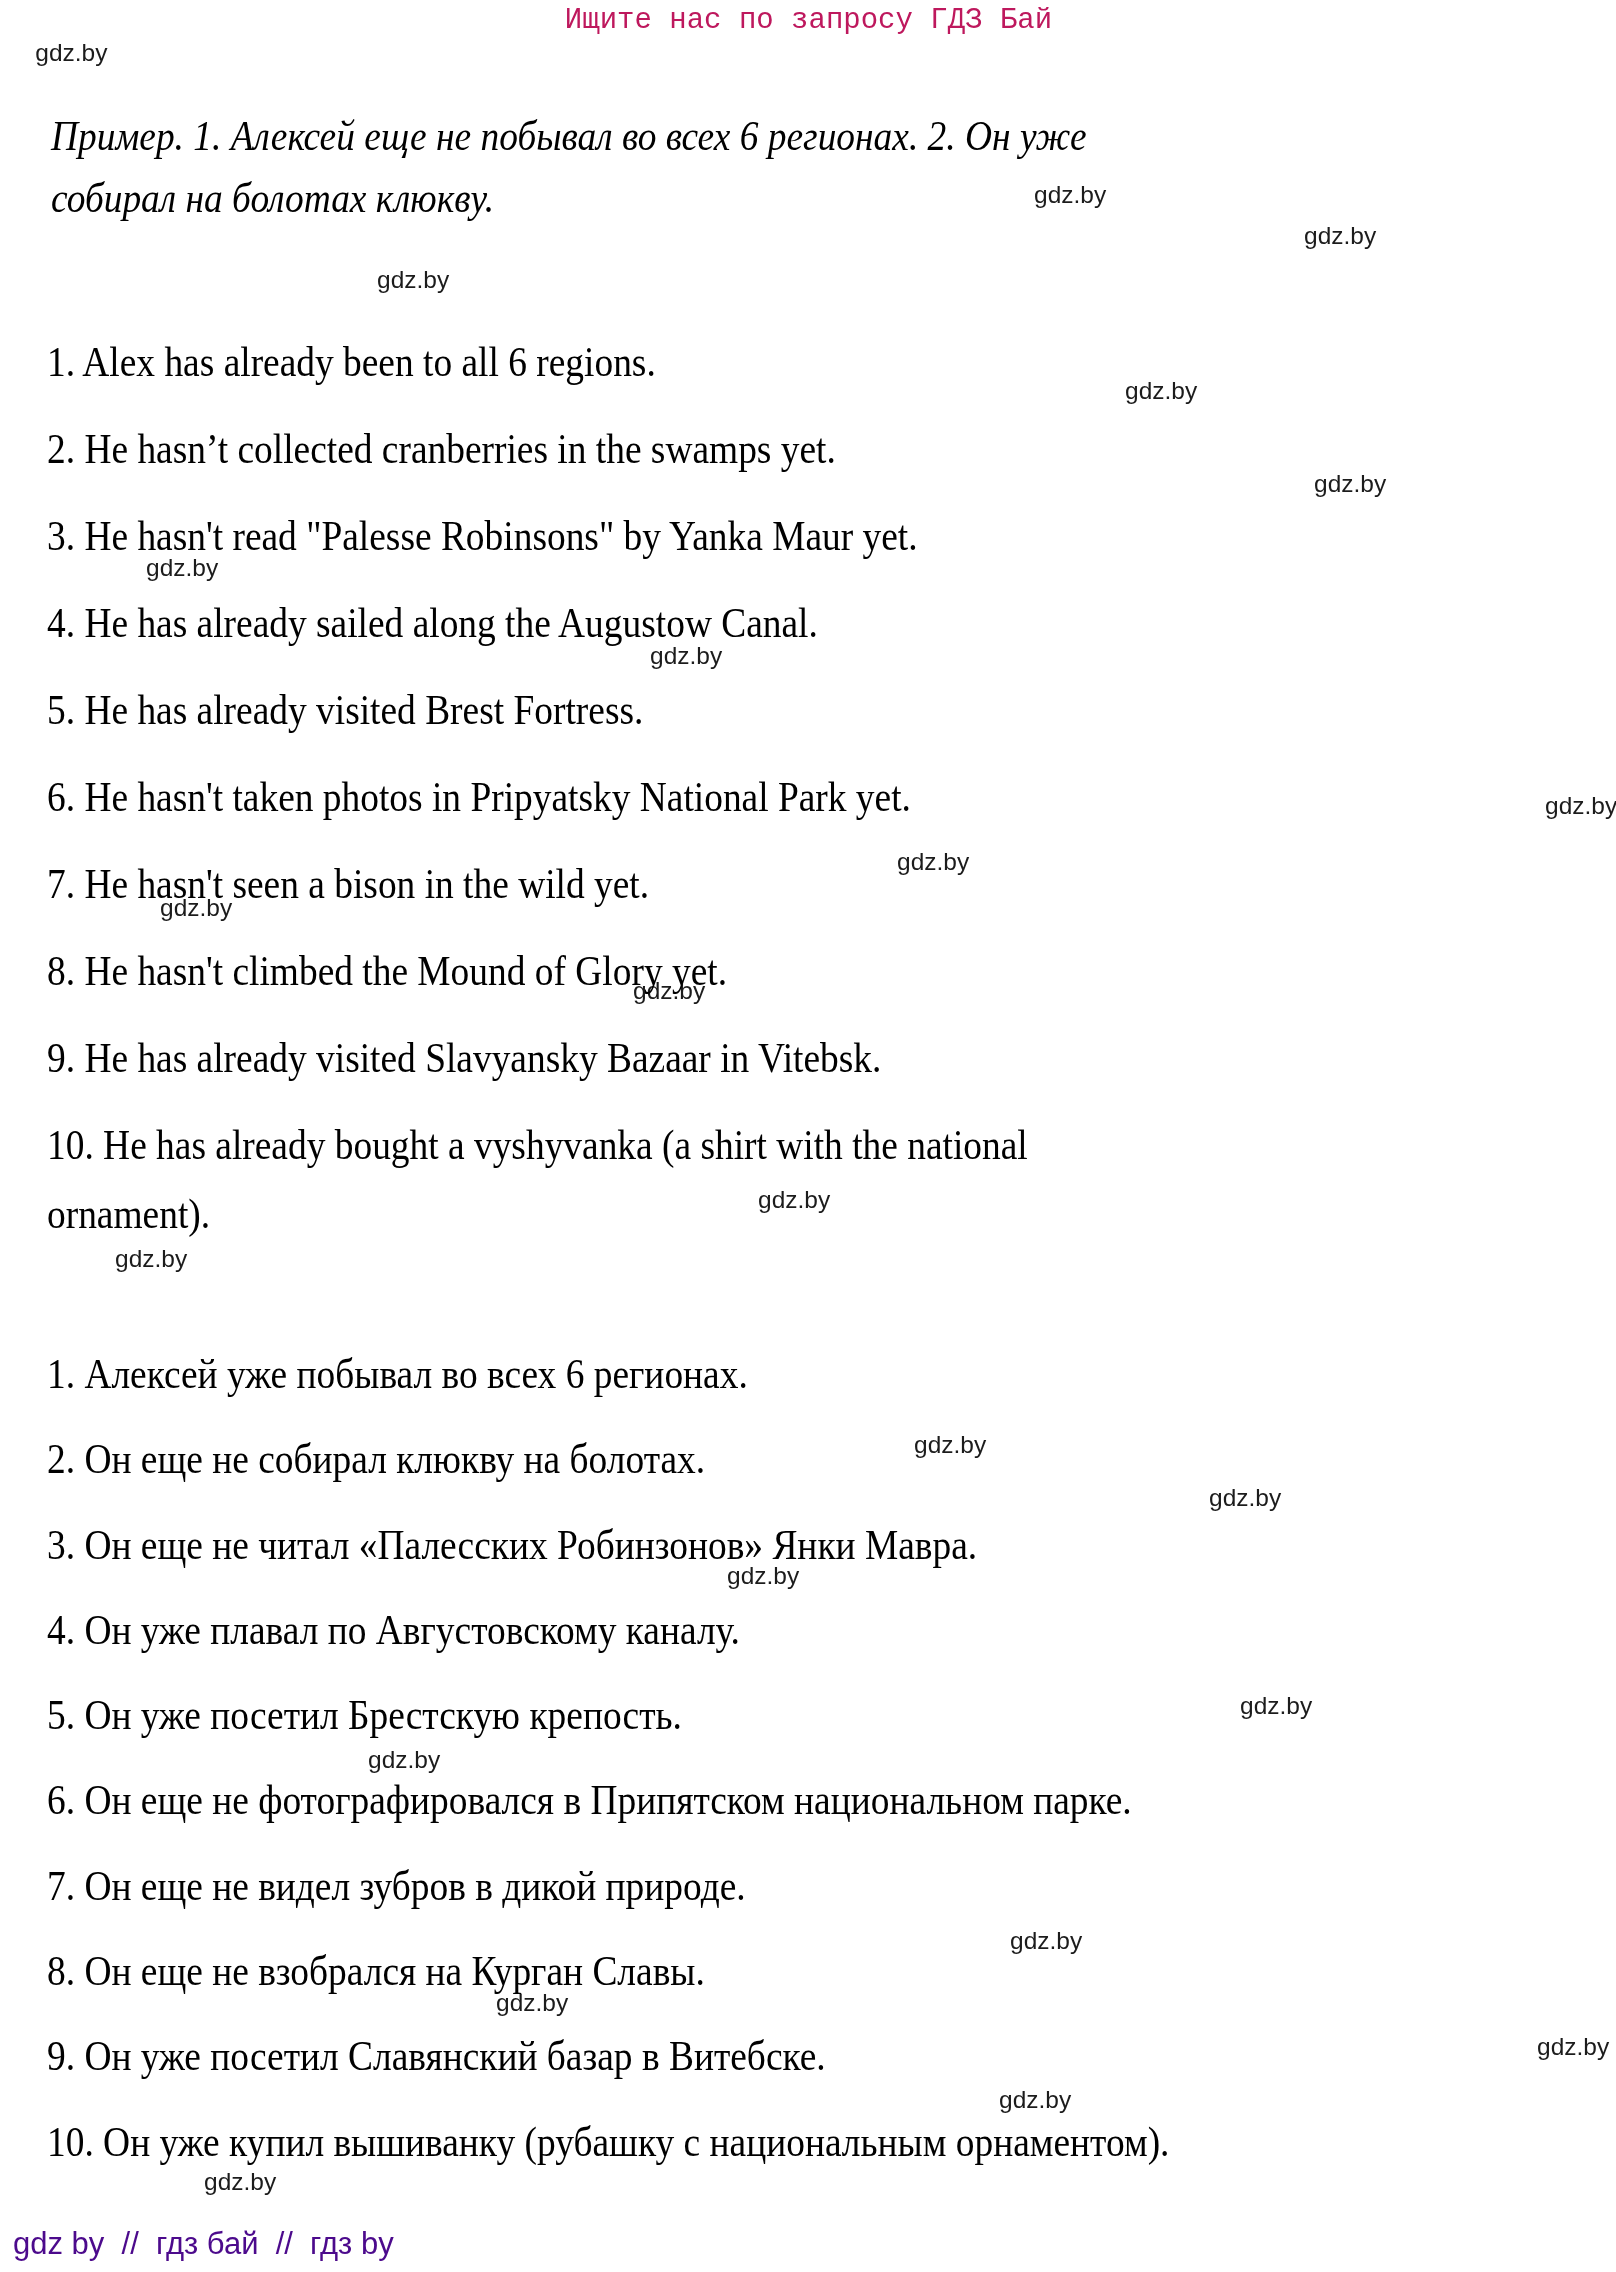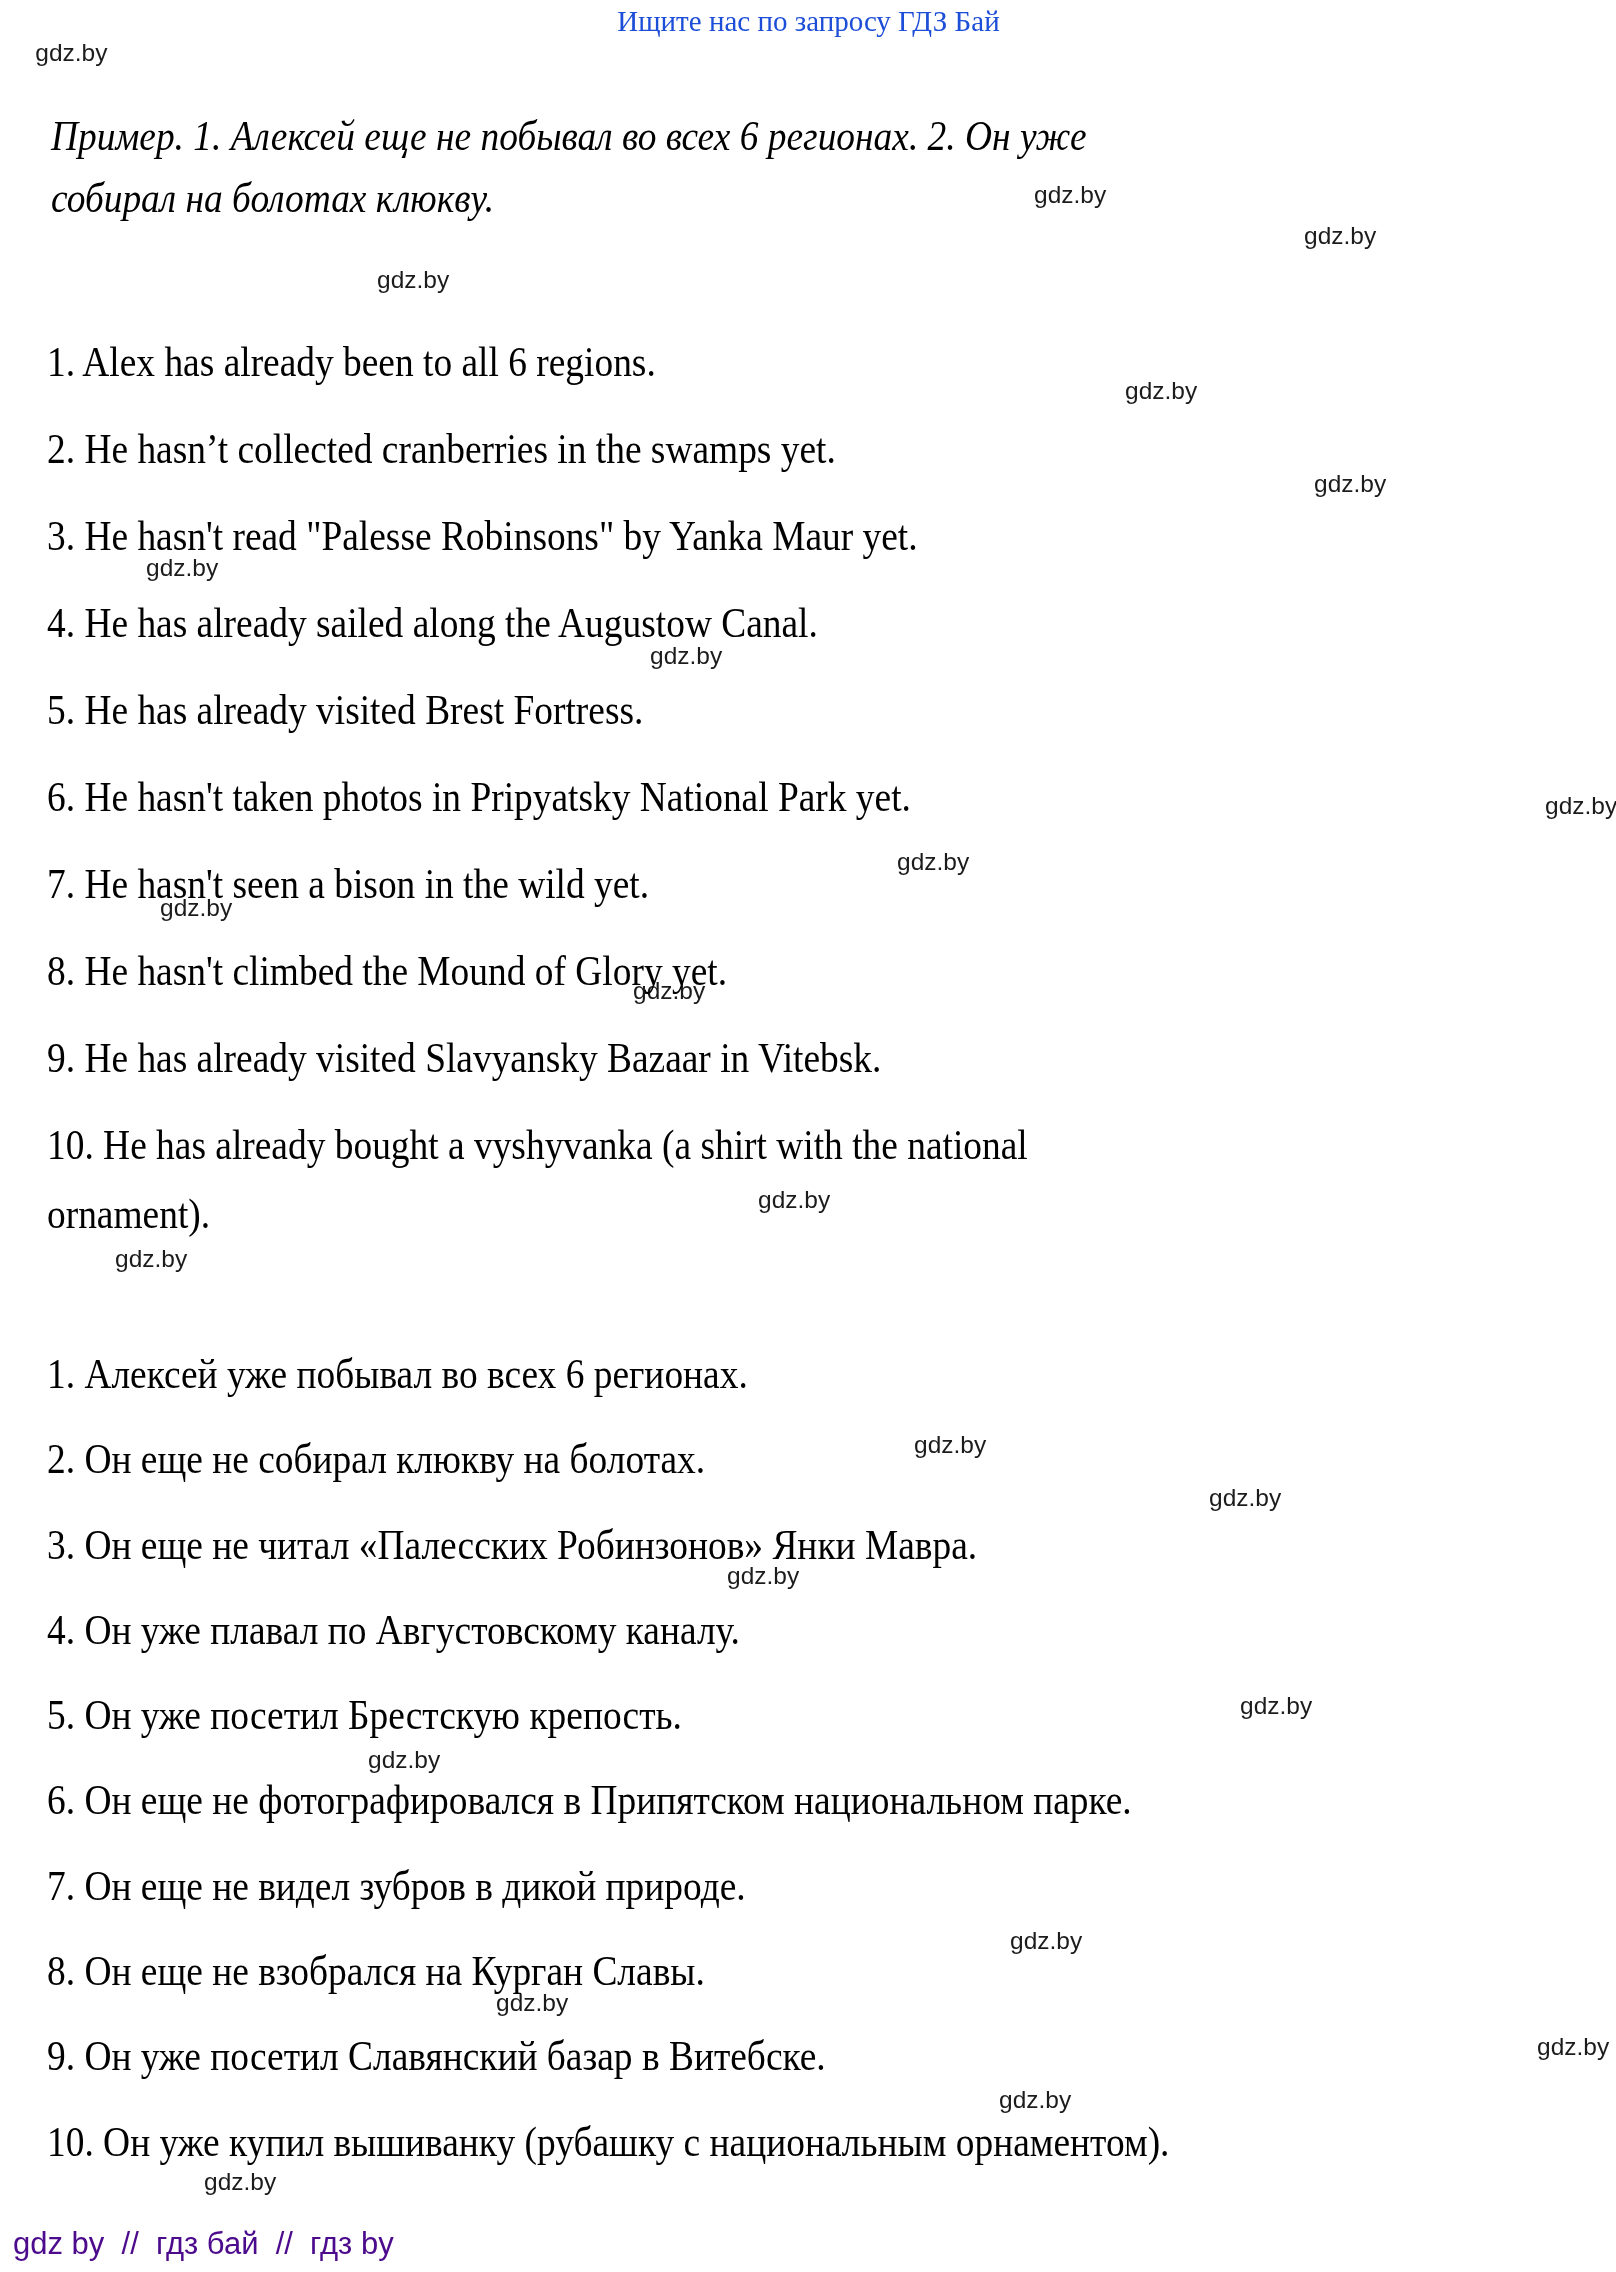--- a/index.html
+++ b/index.html
@@ -10,24 +10,24 @@
     background: #ffffff;
     overflow: hidden;
     font-family: "Liberation Serif", serif;
     color: #000000;
   }
   .promo-header {
     position: absolute;
     top: 3.3px; left: 0;
     width: 100%;
     text-align: center;
-    font-family: Liberation Serif, serif;
+    font-family: Liberation Mono, monospace;
     font-size: 29px;
     line-height: 36px;
-    color: #1d4ed8;
+    color: #be185d;
     white-space: pre;
   }
   .wm {
     position: absolute;
     font-family: "Liberation Sans", sans-serif;
     font-size: 24.5px;
     line-height: 29px;
     color: #1c1c1c;
     white-space: nowrap;
     margin-left: 19px;

